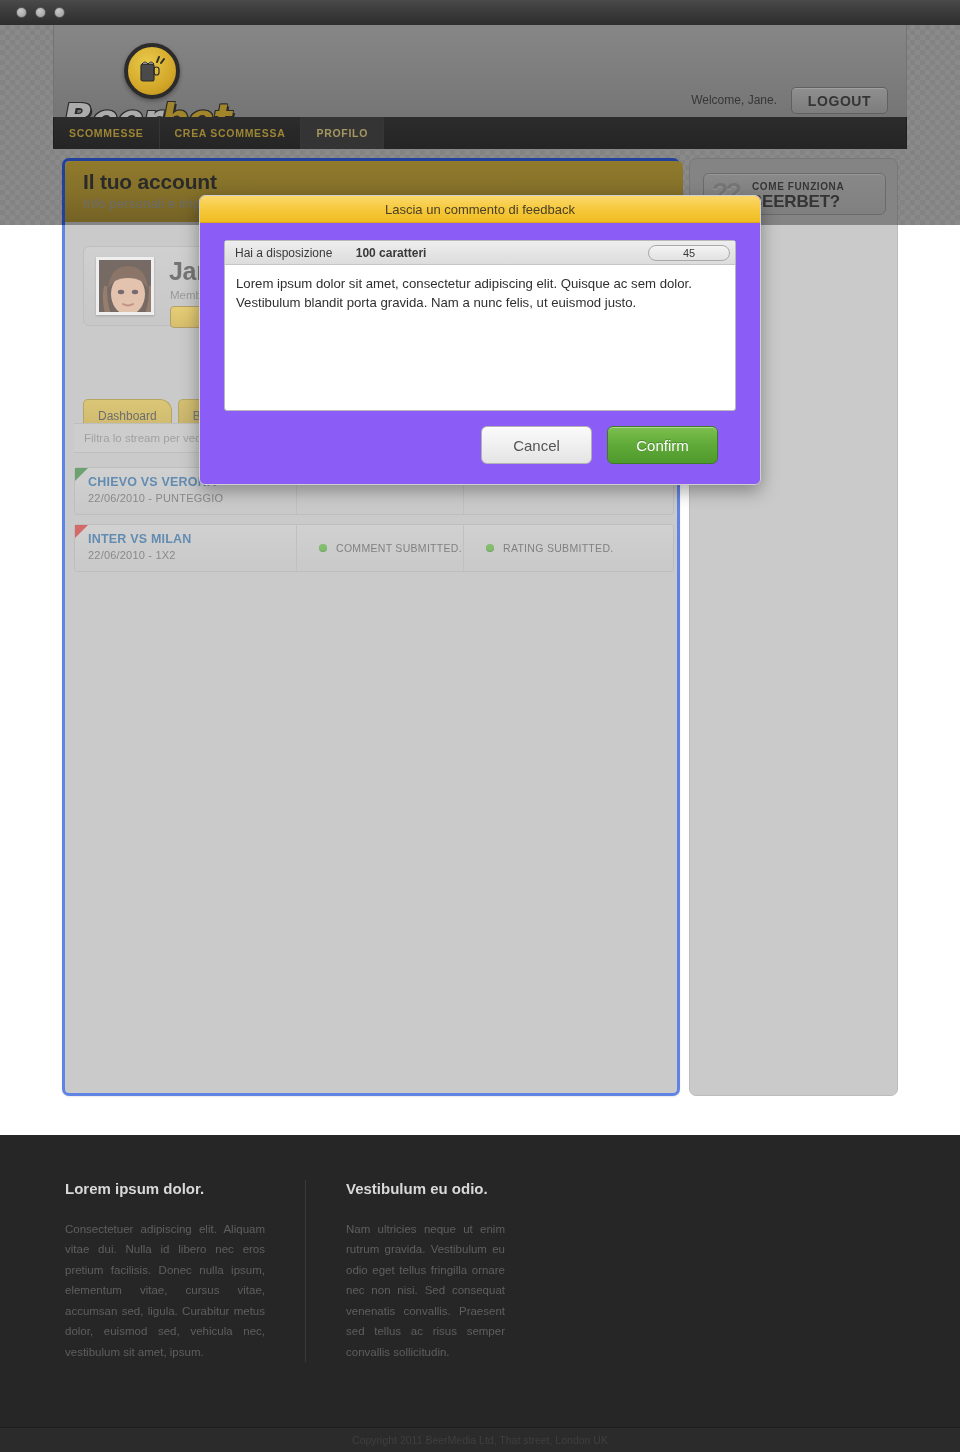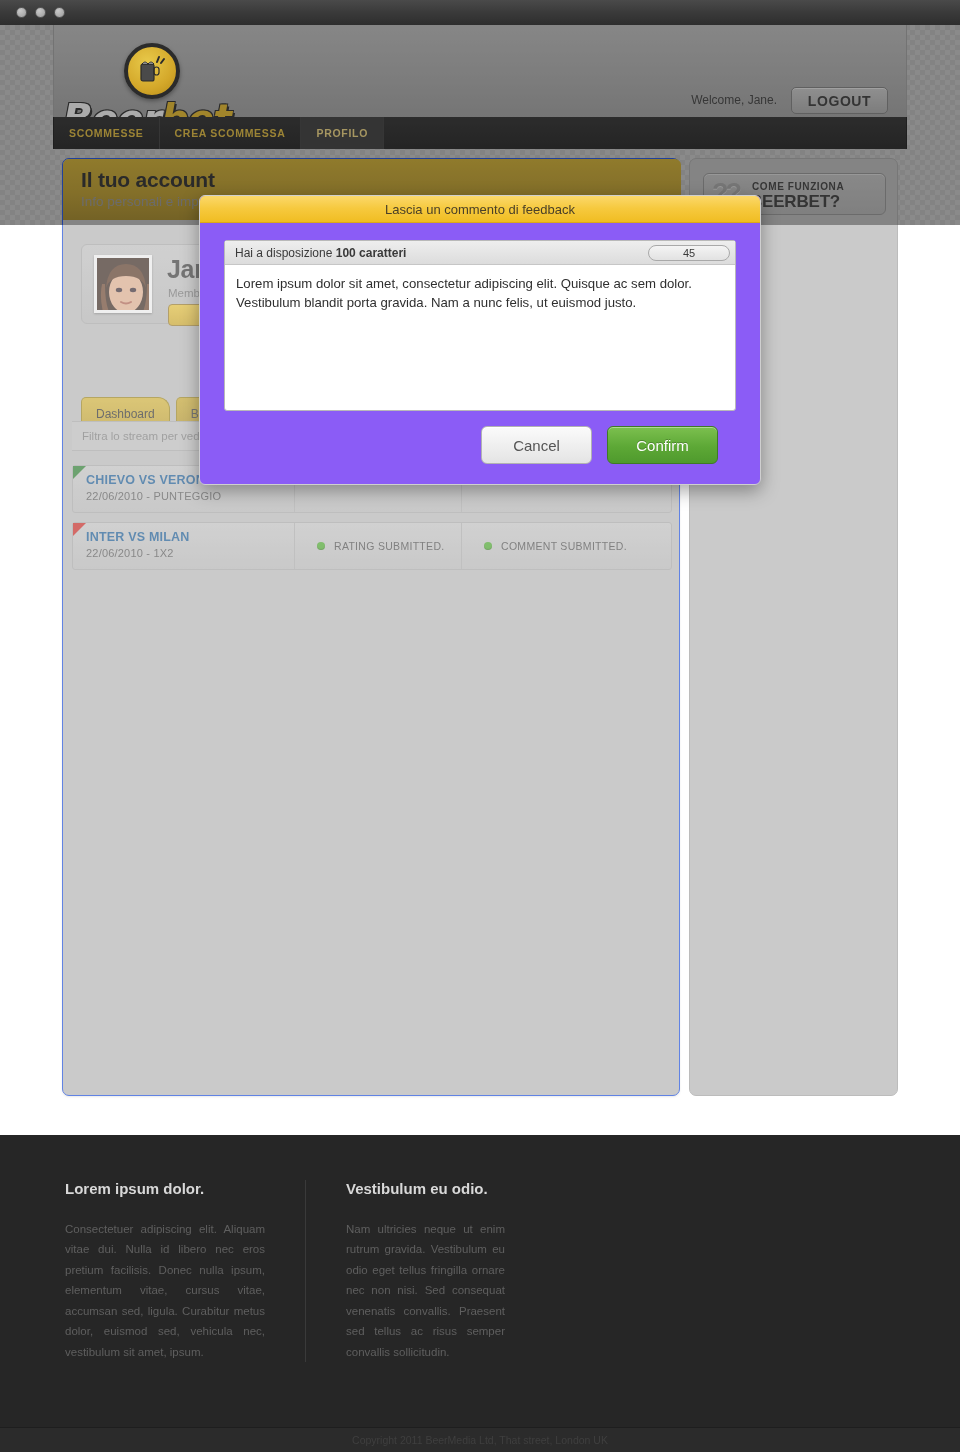--- a/index.html
+++ b/index.html
@@ -88,21 +88,21 @@
     font-family: "Liberation Sans", sans-serif;
   }
   .nav-item.active { background: #3a3a3a; color: #e7cf7e; }
   .nav-spacer { flex: 1; }
 
   
   .body-area { position: absolute; left: 0; top: 124px; width: 854px; height: 986px; }
 
   .account-panel {
     position: absolute; left: 9px; top: 9px; width: 618px; height: 938px;
-    border: 1px solid #1d4ed8; border-radius: 7px; background: #b4b4b4;
+    border: 3px solid #1d4ed8; border-radius: 7px; background: #b4b4b4;
     box-shadow: 0 1px 2px rgba(0,0,0,.12);
   }
   .account-head {
     position: absolute; left: 0; top: 0; width: 618px; height: 61px;
     border-radius: 6px 6px 0 0;
     background: linear-gradient(180deg, #c5a52e 0%, #b3942a 55%, #9b8024 100%);
     padding: 9px 0 0 18px;
   }
   .account-title { font-size: 21px; font-weight: bold; color: #2b2b2b; letter-spacing: -.2px; }
   .account-sub { font-size: 13.5px; color: #8e8e8e; margin-top: 2px; }
@@ -218,21 +218,21 @@
   .modal-title { font-size: 13px; color: #4a4028; }
   .modal-body { padding: 17px 24px 0 24px; }
   .field-wrap { border: 1px solid #b9b9b9; border-radius: 3px; background: #fff; }
   .field-head {
     height: 24px; background: linear-gradient(180deg, #eeeeee, #dcdcdc);
     border-bottom: 1px solid #c6c6c6;
     display: flex; align-items: center; justify-content: space-between;
     padding: 0 5px 0 10px;
   }
   .field-label { font-size: 12px; color: #3a3a3a; }
-  .field-label b { font-weight: bold; }
+  .field-label b { font-weight: bold; margin-left: 20px; }
   .counter-pill {
     width: 82px; height: 16px; border-radius: 9px;
     border: 1px solid #a9a9a9;
     background: linear-gradient(180deg, #f4f4f4, #e2e2e2);
     display: flex; align-items: center; justify-content: center;
     font-size: 11px; color: #3a3a3a;
   }
   .field-text {
     min-height: 141px; padding: 9px 11px; font-size: 13.2px; color: #2f2f2f;
     line-height: 1.45; background: #fff; border: none; width: 100%;
@@ -371,25 +371,25 @@
           </div>
 
           <div class="stream-row">
             <div class="corner-flag" style="border-color:#c02a26 transparent transparent transparent;"></div>
             <div class="row-main">
               <div class="row-title">INTER VS MILAN</div>
               <div class="row-meta">22/06/2010 - 1X2</div>
             </div>
             <div class="row-cell">
               <span class="dot-green"></span>
-              <span class="cell-text">RATING SUBMITTED.</span>
+              <span class="cell-text">COMMENT SUBMITTED.</span>
             </div>
             <div class="row-cell">
               <span class="dot-green"></span>
-              <span class="cell-text">COMMENT SUBMITTED.</span>
+              <span class="cell-text">RATING SUBMITTED.</span>
             </div>
           </div>
 
         </div>
       </div>
 
       <div class="side-panel">
         <div class="help-box">
           <div class="qmarks">??</div>
           <div class="help-l1">COME FUNZIONA</div>

